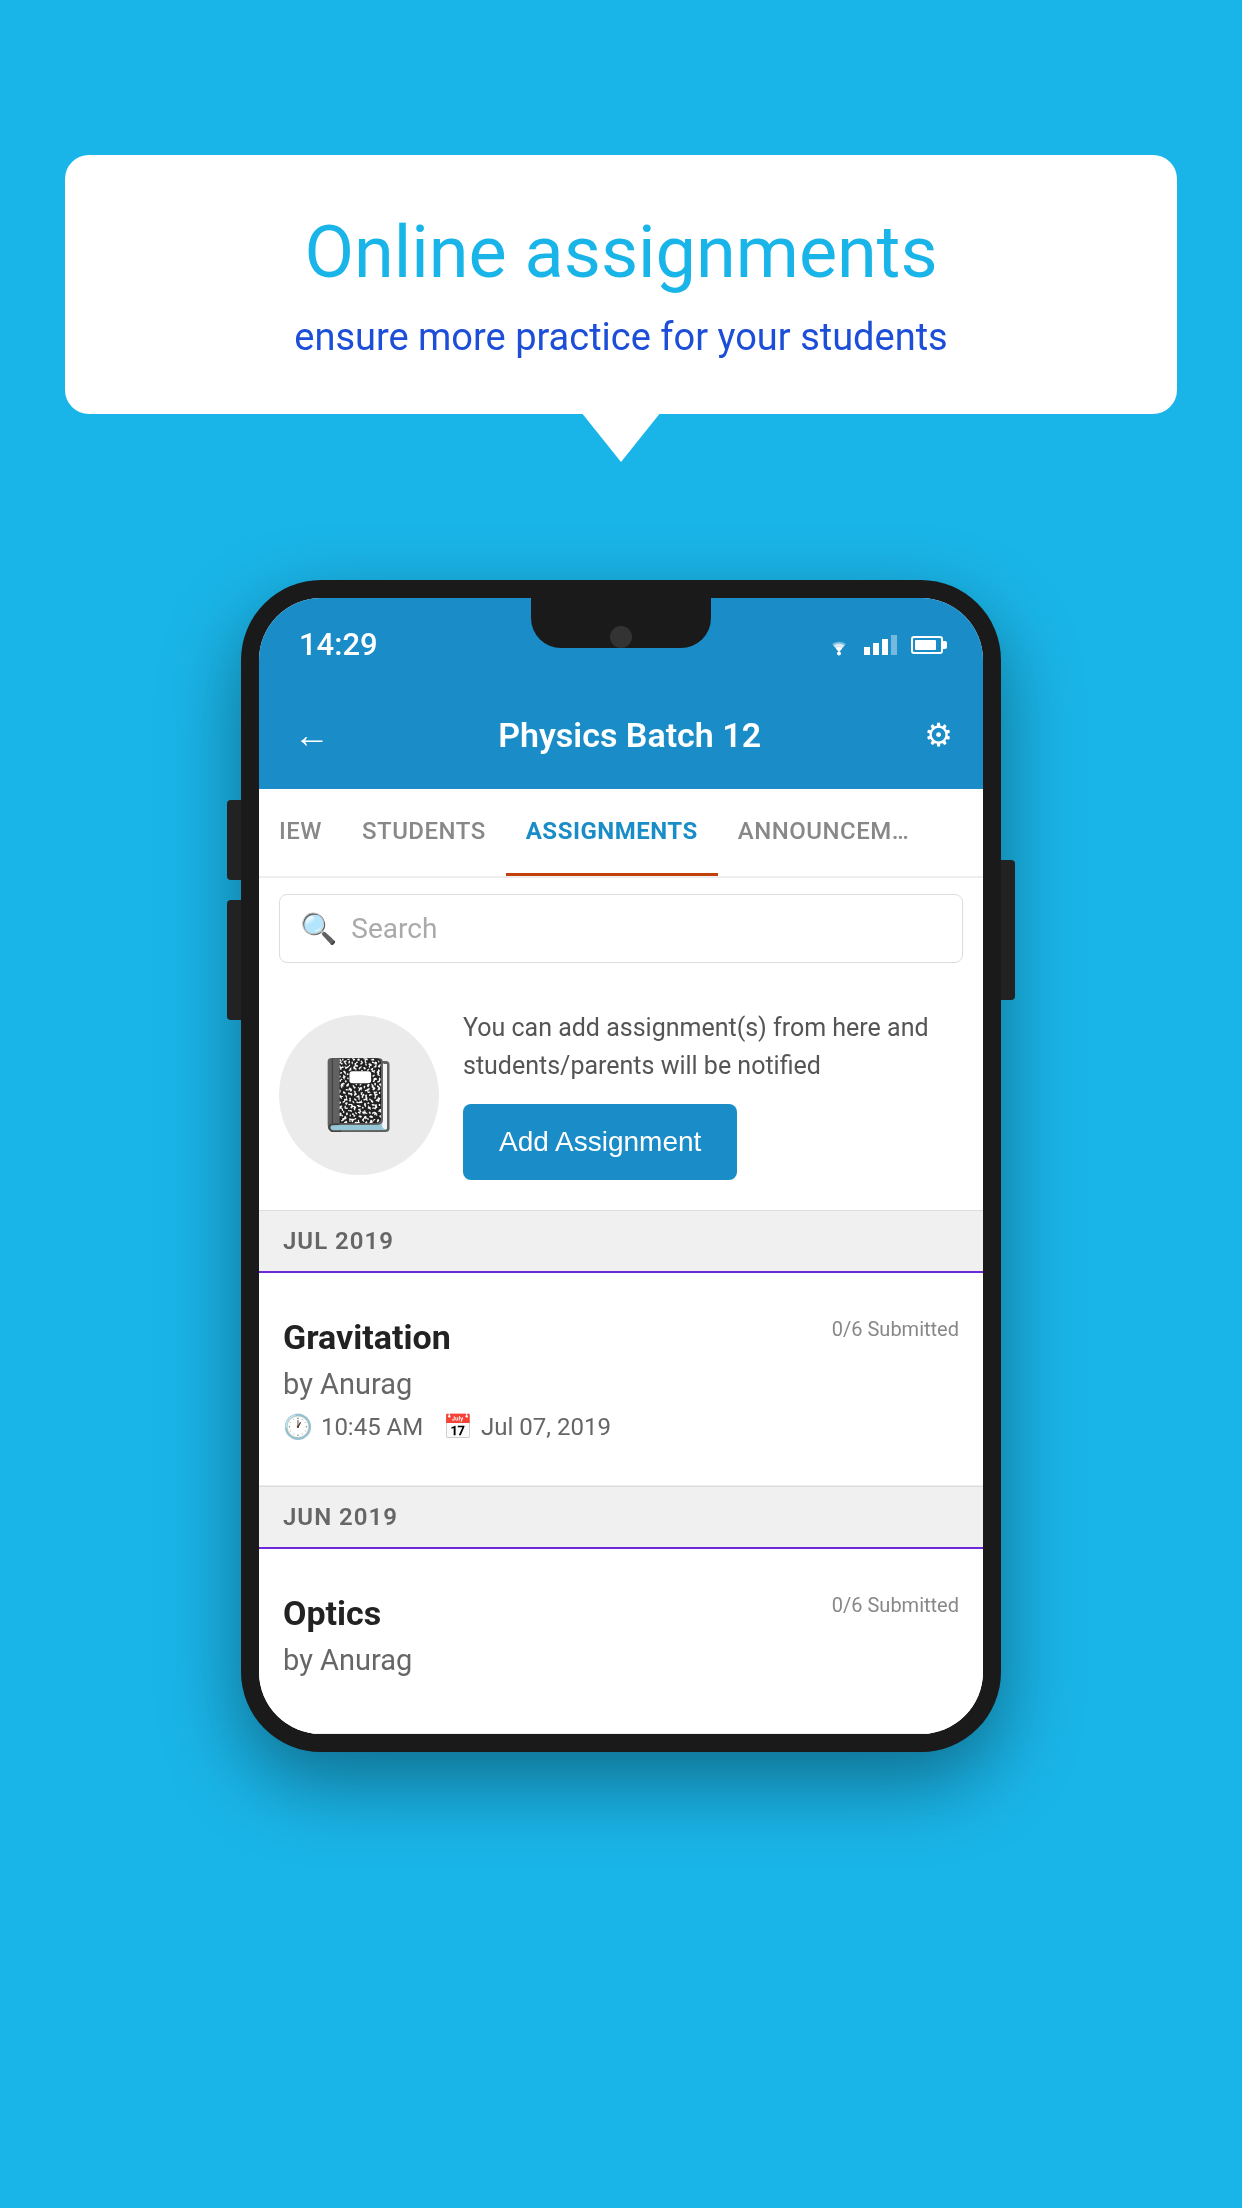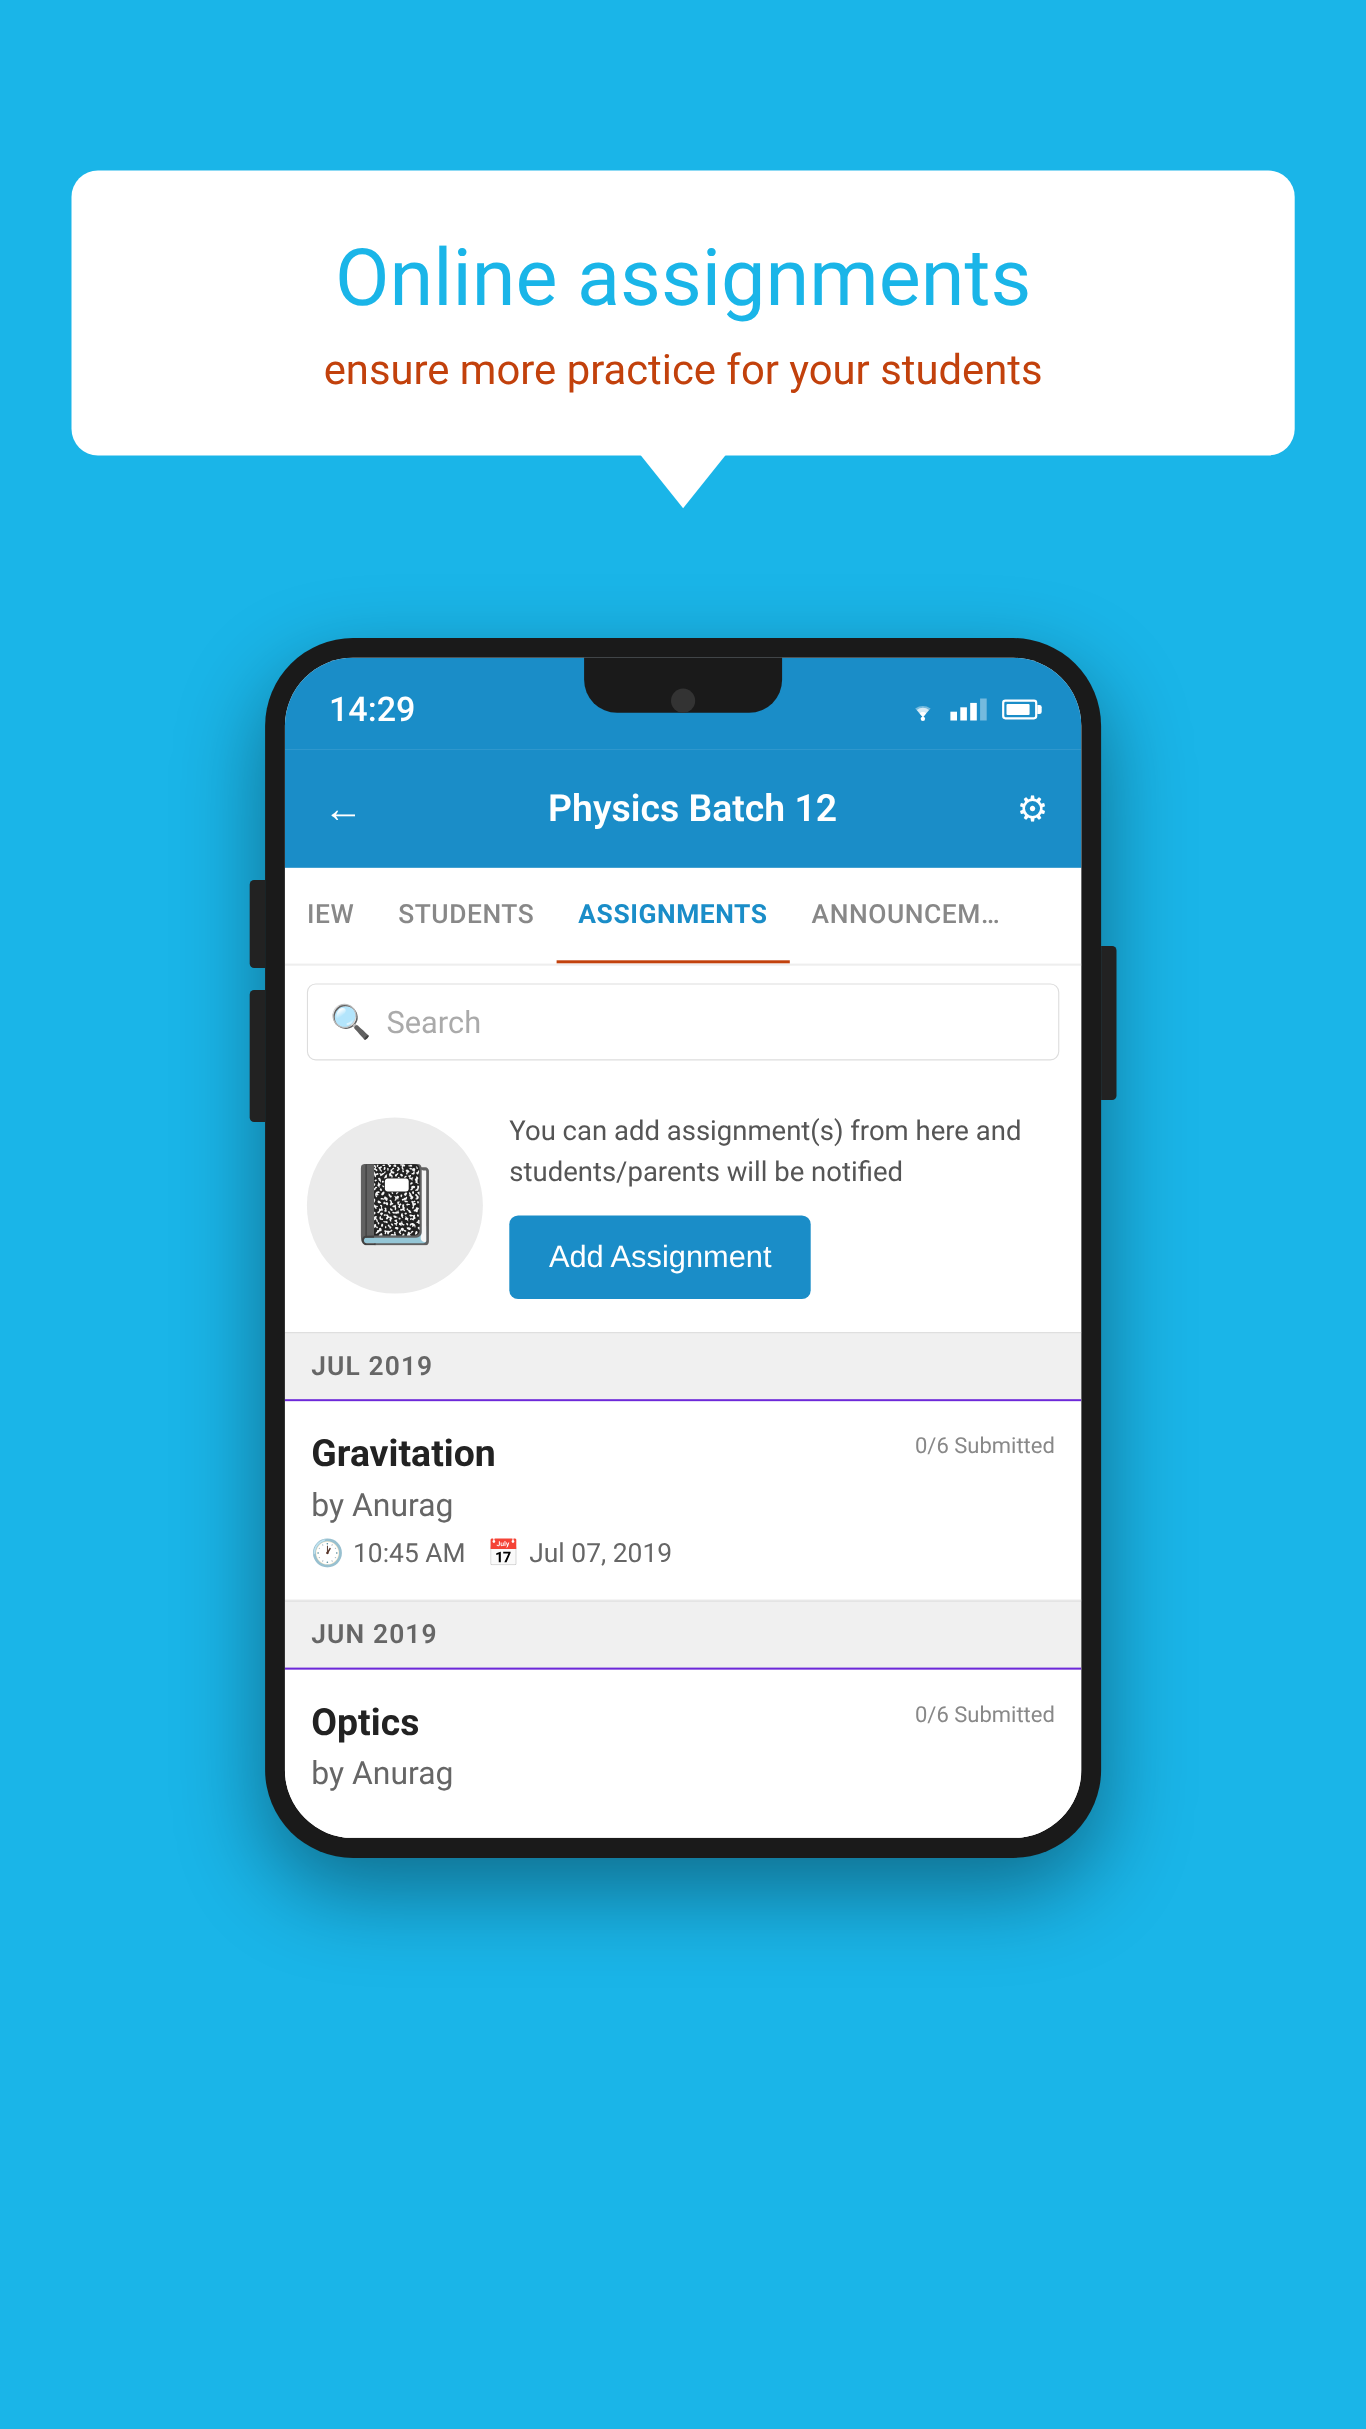--- a/index.html
+++ b/index.html
@@ -44,21 +44,21 @@
     .speech-bubble-title {
       font-size: 72px;
       color: #1ab5e8;
       font-weight: 400;
       text-align: center;
       margin-bottom: 20px;
     }
 
     .speech-bubble-subtitle {
       font-size: 38px;
-      color: #c2410c;
+      color: #1d4ed8;
       text-align: center;
       font-weight: 400;
     }
 
     
     .phone-container {
       position: absolute;
       top: 580px;
       left: 50%;
       transform: translateX(-50%);
@@ -340,21 +340,21 @@
       font-size: 24px;
       font-weight: 600;
       letter-spacing: 1px;
       border-top: 1px solid #ddd;
       border-bottom: 2px solid #6d28d9;
     }
 
     
     .assignment-item {
       background: white;
-      padding: 28px 24px;
+      padding: 44px 24px;
       border-bottom: 1px solid #eee;
     }
 
     .assignment-item-top {
       display: flex;
       justify-content: space-between;
       align-items: flex-start;
       margin-bottom: 10px;
     }
 

